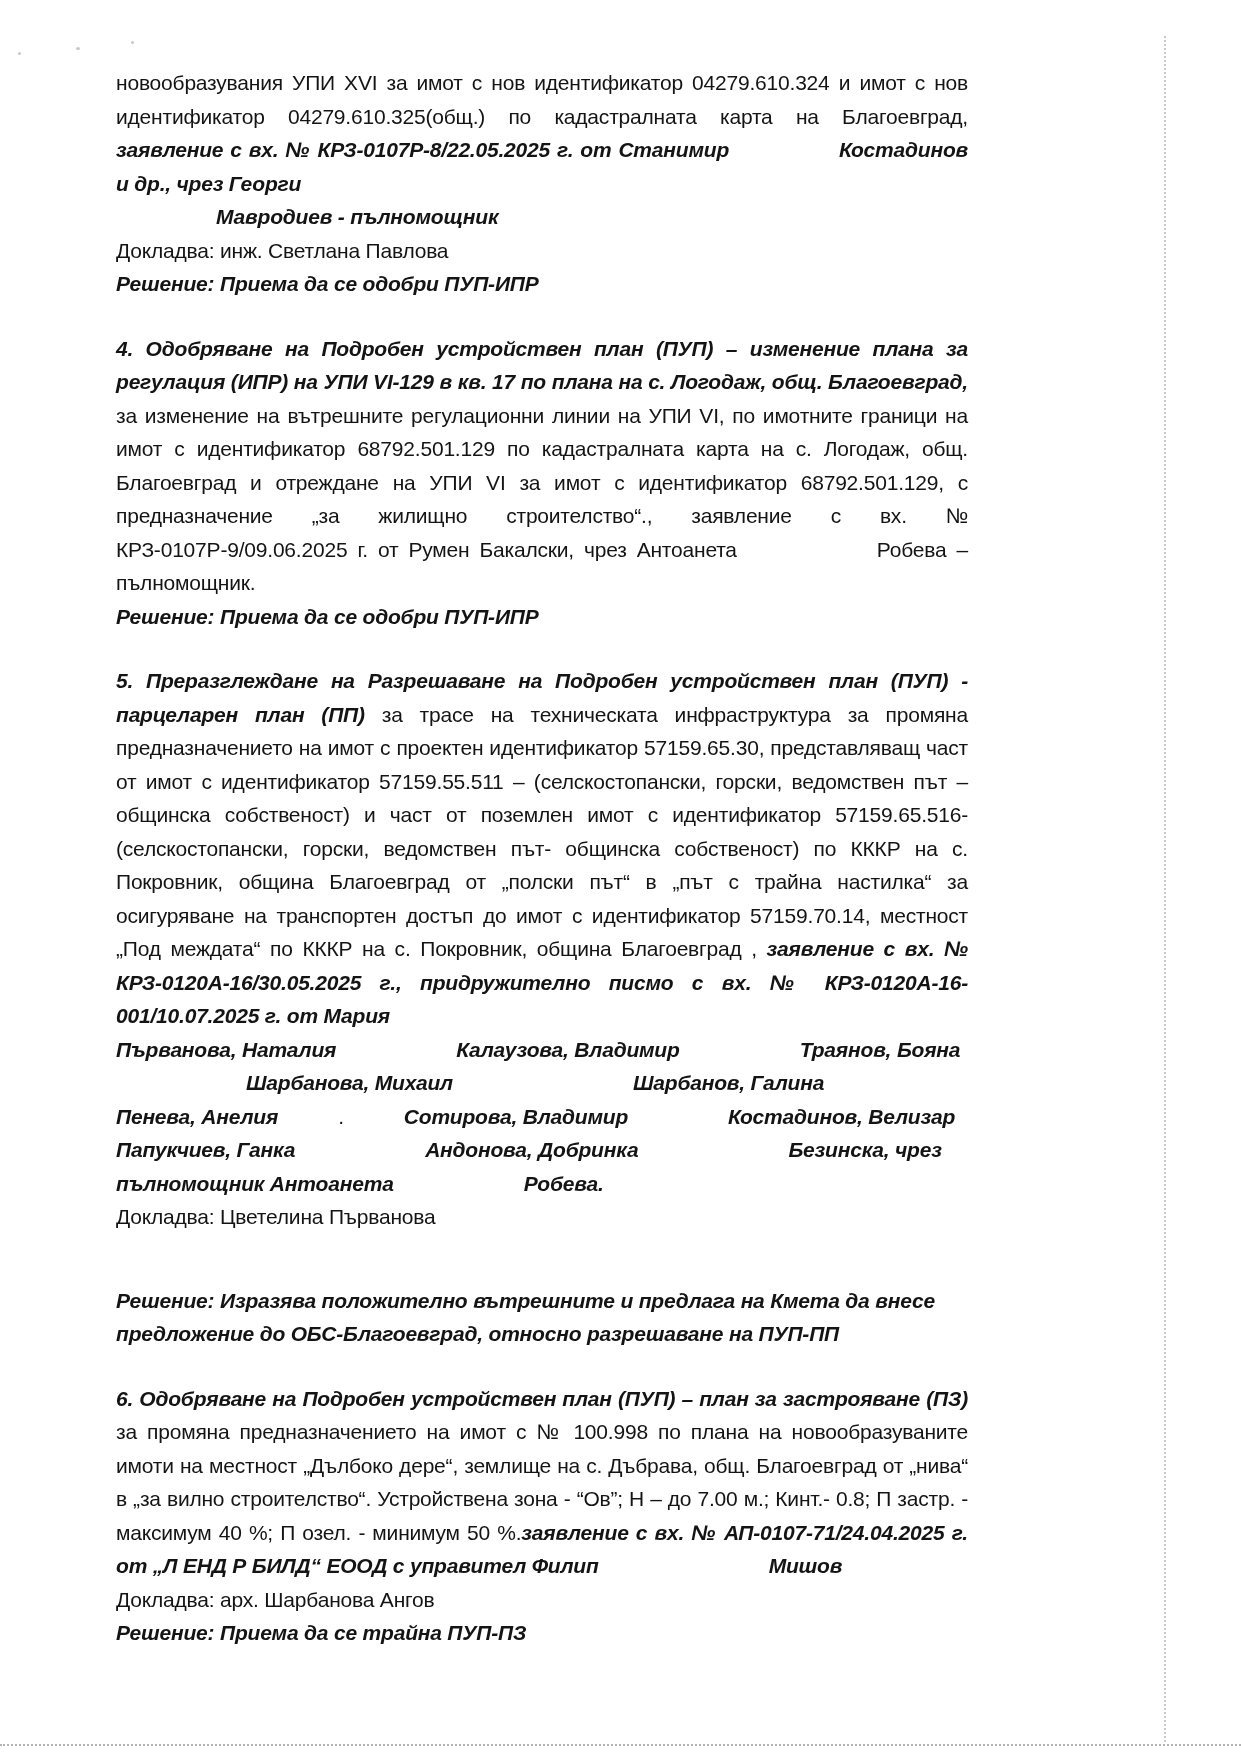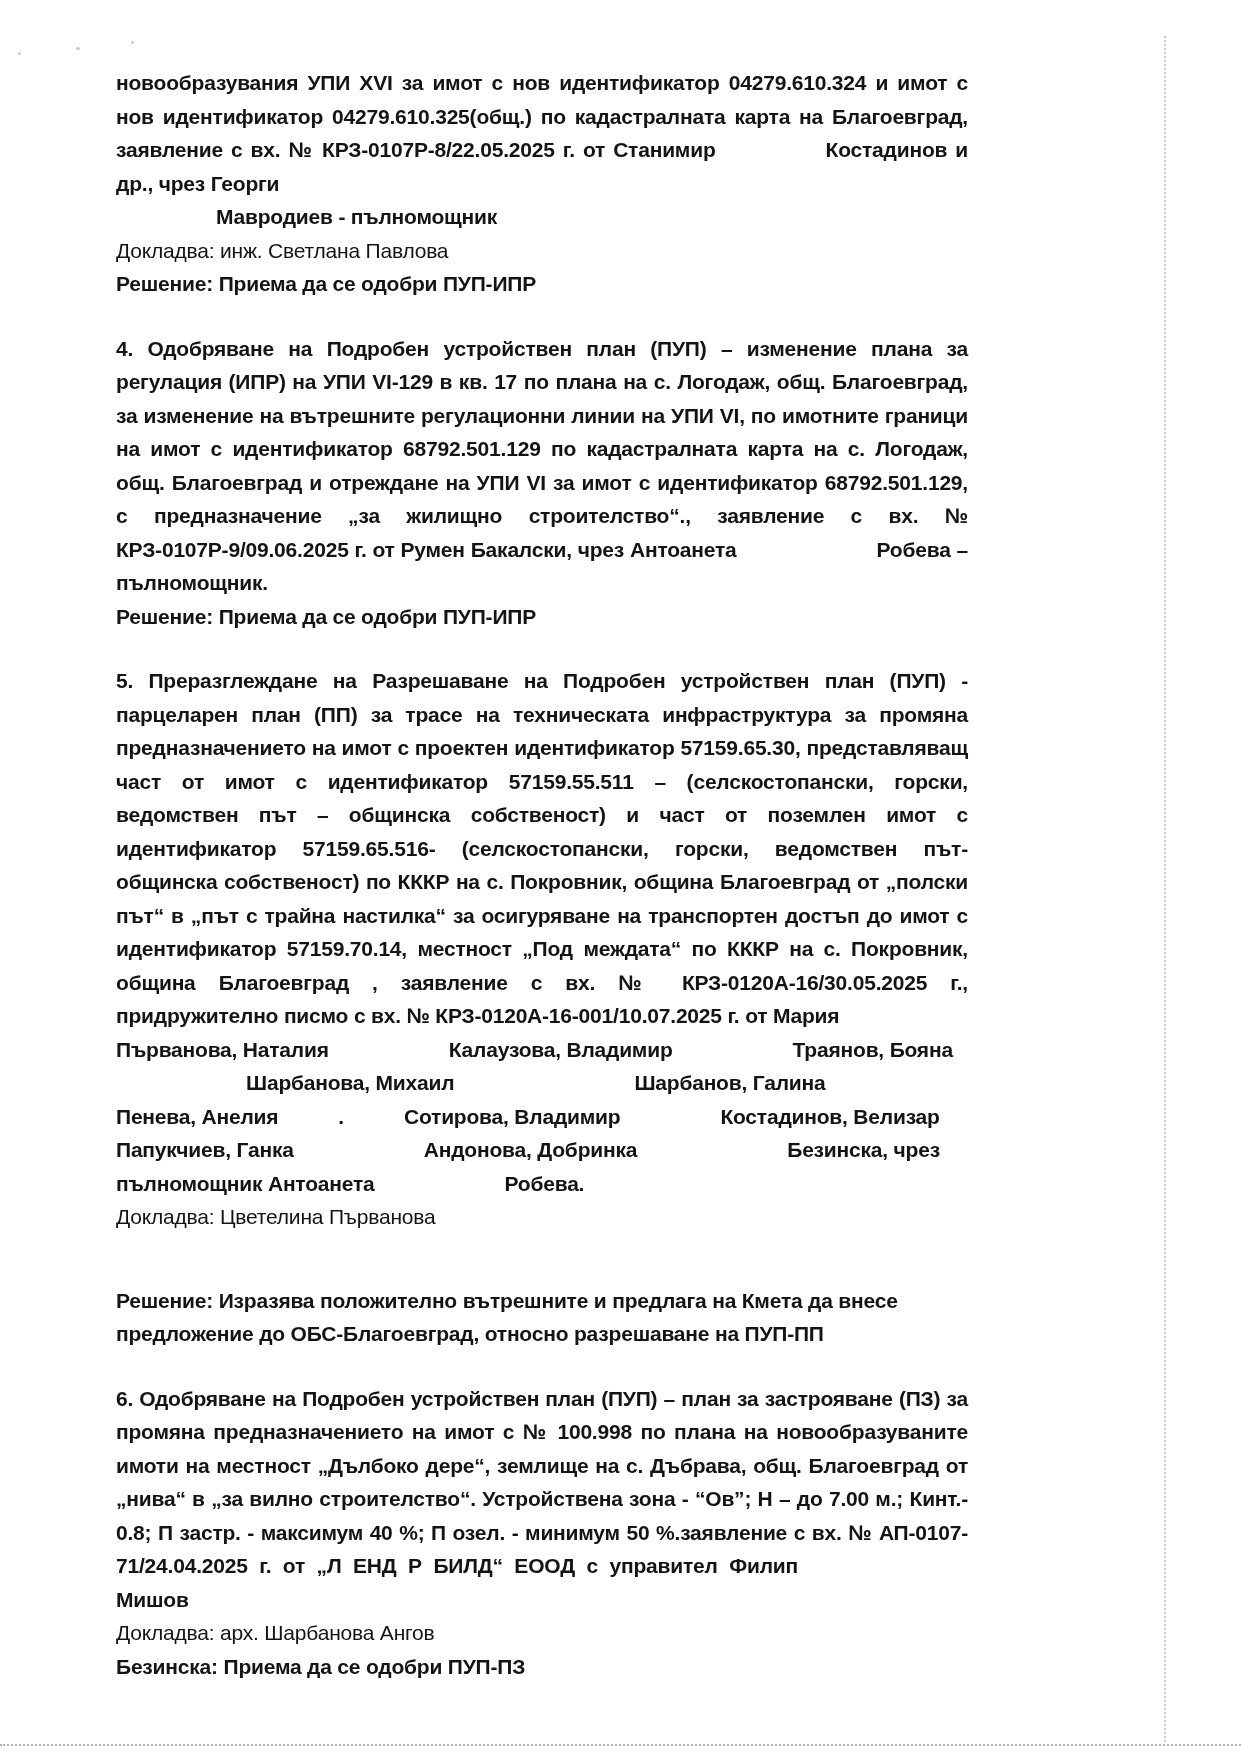--- a/index.html
+++ b/index.html
@@ -18,23 +18,23 @@
   }
   .para{
     margin:0;
     font-size:21px;
     line-height:33.5px;
     letter-spacing:-0.2px;
   }
   .intro,.item{ text-align:justify; }
   .item{ margin-top:31px; }
   .decision-gap{ margin-top:50px; }
-  .run-b{ font-weight:bold; }
+  .run-b{ font-weight:bold;font-style:italic; }
   .run-i{ }
-  .run-r{ font-weight:bold; }
+  .run-r{ font-weight:normal; }
   .gap{ display:inline-block; height:1px; }
   
   .right-dotted{
     position:absolute; left:1164px; top:36px; height:1706px; width:0;
     border-left:2px dotted #c9c9c9;
   }
   .bottom-dotted{
     position:absolute; left:0; top:1744px; width:1241px; height:0;
     border-top:2px dotted #b3b3b3;
   }
@@ -56,14 +56,14 @@
     <p class="para intro"><span class="run-r">новообразувания УПИ XVI за имот с нов идентификатор 04279.610.324 и имот с нов идентификатор 04279.610.325(общ.) по кадастралната карта на Благоевград, </span><span class="run-b">заявление с вх. № КРЗ-0107Р-8/22.05.2025 г. от Станимир</span><span class="gap" style="width: 110px;"></span><span class="run-b">Костадинов и др., чрез Георги</span><br><span class="gap" style="width: 100px;"></span><span class="run-b">Мавродиев - пълномощник</span></p>
     <p class="para reporter"><span class="run-i">Докладва: инж. Светлана Павлова</span></p>
     <p class="para decision"><span class="run-b">Решение: Приема да се одобри ПУП-ИПР</span></p>
     <p class="para item"><span class="run-b">4. Одобряване на Подробен устройствен план (ПУП) – изменение плана за регулация (ИПР) на УПИ VI-129 в кв. 17 по плана на с. Логодаж, общ. Благоевград, </span><span class="run-r">за изменение на вътрешните регулационни линии на УПИ VI, по имотните граници на имот с идентификатор 68792.501.129 по кадастралната карта на с. Логодаж, общ. Благоевград и отреждане на УПИ VI за имот с идентификатор 68792.501.129, с предназначение „за жилищно строителство“., заявление с вх. № КРЗ-0107Р-9/09.06.2025 г. от Румен Бакалски, чрез Антоанета</span><span class="gap" style="width: 140px;"></span><span class="run-r">Робева – пълномощник.</span></p>
     <p class="para decision"><span class="run-b">Решение: Приема да се одобри ПУП-ИПР</span></p>
     <p class="para item"><span class="run-b">5. Преразглеждане на Разрешаване на Подробен устройствен план (ПУП) - парцеларен план (ПП) </span><span class="run-r">за трасе на техническата инфраструктура за промяна предназначението на имот с проектен идентификатор 57159.65.30, представляващ част от имот с идентификатор 57159.55.511 – (селскостопански, горски, ведомствен път – общинска собственост) и част от поземлен имот с идентификатор 57159.65.516- (селскостопански, горски, ведомствен път- общинска собственост) по КККР на с. Покровник, община Благоевград от „полски път“ в „път с трайна настилка“ за осигуряване на транспортен достъп до имот с идентификатор 57159.70.14, местност „Под междата“ по КККР на с. Покровник, община  Благоевград , </span><span class="run-b">заявление с вх. № КРЗ-0120А-16/30.05.2025 г., придружително писмо с вх. № КРЗ-0120А-16-001/10.07.2025 г. от Мария</span><br><span class="run-b">Първанова, Наталия</span><span class="gap" style="width: 120px;"></span><span class="run-b">Калаузова, Владимир</span><span class="gap" style="width: 120px;"></span><span class="run-b">Траянов, Бояна</span><br><span class="gap" style="width: 130px;"></span><span class="run-b">Шарбанова, Михаил</span><span class="gap" style="width: 180px;"></span><span class="run-b">Шарбанов, Галина</span><br><span class="run-b">Пенева, Анелия</span><span class="gap" style="width: 60px;"></span><span class="run-r">.</span><span class="gap" style="width: 60px;"></span><span class="run-b">Сотирова, Владимир</span><span class="gap" style="width: 100px;"></span><span class="run-b">Костадинов, Велизар</span><br><span class="run-b">Папукчиев, Ганка</span><span class="gap" style="width: 130px;"></span><span class="run-b">Андонова, Добринка</span><span class="gap" style="width: 150px;"></span><span class="run-b">Безинска, чрез</span><br><span class="run-b">пълномощник Антоанета</span><span class="gap" style="width: 130px;"></span><span class="run-b">Робева.</span></p>
     <p class="para reporter"><span class="run-i">Докладва: Цветелина Първанова</span></p>
     <p class="para decision-gap"><span class="run-b">Решение: Изразява положително вътрешните и предлага на Кмета да внесе</span><br><span class="run-b">предложение до ОБС-Благоевград, относно разрешаване на ПУП-ПП</span></p>
     <p class="para item"><span class="run-b">6. Одобряване на Подробен устройствен план (ПУП) – план за застрояване (ПЗ) </span><span class="run-r">за промяна предназначението на имот с № 100.998 по плана на новообразуваните имоти на местност „Дълбоко дере“, землище на с. Дъбрава, общ. Благоевград от „нива“ в „за вилно строителство“. Устройствена зона - “Ов”; Н – до 7.00 м.; Кинт.- 0.8; П застр. - максимум 40 %; П озел. - минимум 50 %.</span><span class="run-b">заявление с вх. № АП-0107-71/24.04.2025 г. от „Л ЕНД Р БИЛД“ ЕООД с управител Филип</span><span class="gap" style="width: 170px;"></span><span class="run-b">Мишов</span></p>
     <p class="para reporter"><span class="run-i">Докладва: арх. Шарбанова Ангов</span></p>
-    <p class="para decision"><span class="run-b">Безинска: Приема да се одобри ПУП-ПЗ</span></p>
+    <p class="para decision"><span class="run-b">Решение: Приема да се трайна ПУП-ПЗ</span></p>
   </div>
 
 </body></html>

